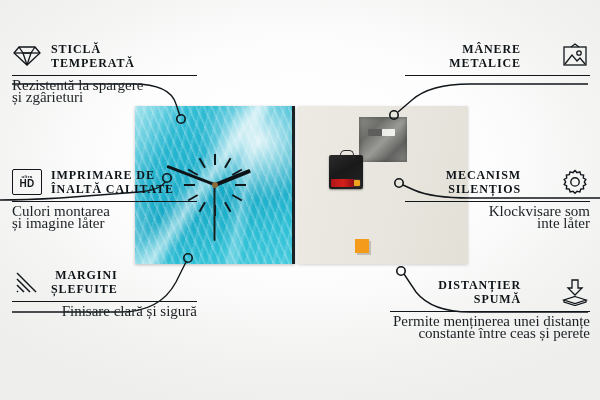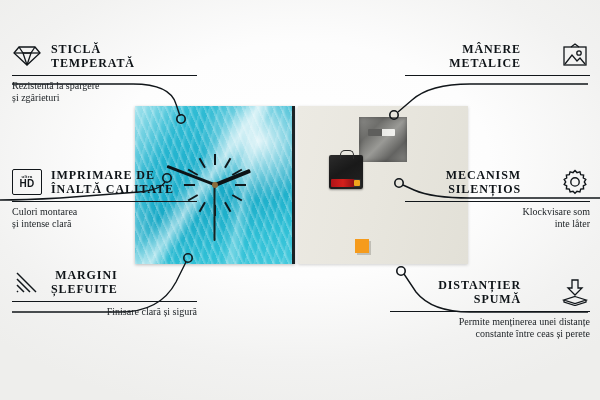--- a/index.html
+++ b/index.html
@@ -212,21 +212,21 @@
     color: #0f1418;
     text-transform: uppercase;
   }
   .rule {
     height: 0;
     border-top: 1.4px solid #11161a;
     margin: 3px 0 4px 0;
   }
   .callout-sub {
     font-family: "Liberation Serif", serif;
-    font-size: 10px;
+    font-size: 15px;
     line-height: 11.5px;
     color: #1b2024;
   }
 
   .hd-badge {
     width: 30px;
     height: 24px;
     border: 1.3px solid #11161a;
     border-radius: 2px;
     display: flex;
@@ -368,21 +368,21 @@
         </span>
       </span>
       <span class="callout-title">
         <span>IMPRIMARE DE</span><br>
         <span>ÎNALTĂ CALITATE</span>
       </span>
     </div>
     <div class="rule"></div>
     <div class="callout-sub">
       <span>Culori montarea</span><br>
-      <span>și intense clară</span>
+      <span>și imagine låter</span>
     </div>
   </div>
 
   <div class="callout left" style="top:266px;text-align:right;">
     <div class="callout-head">
       <span class="callout-icon">
         <svg width="26" height="24" viewBox="0 0 26 24" fill="none" stroke="currentColor" stroke-width="1.5">
           <path d="M3 3 L22 22"></path>
           <path d="M3 9 L16 22"></path>
           <path d="M3 15 L10 22"></path>

